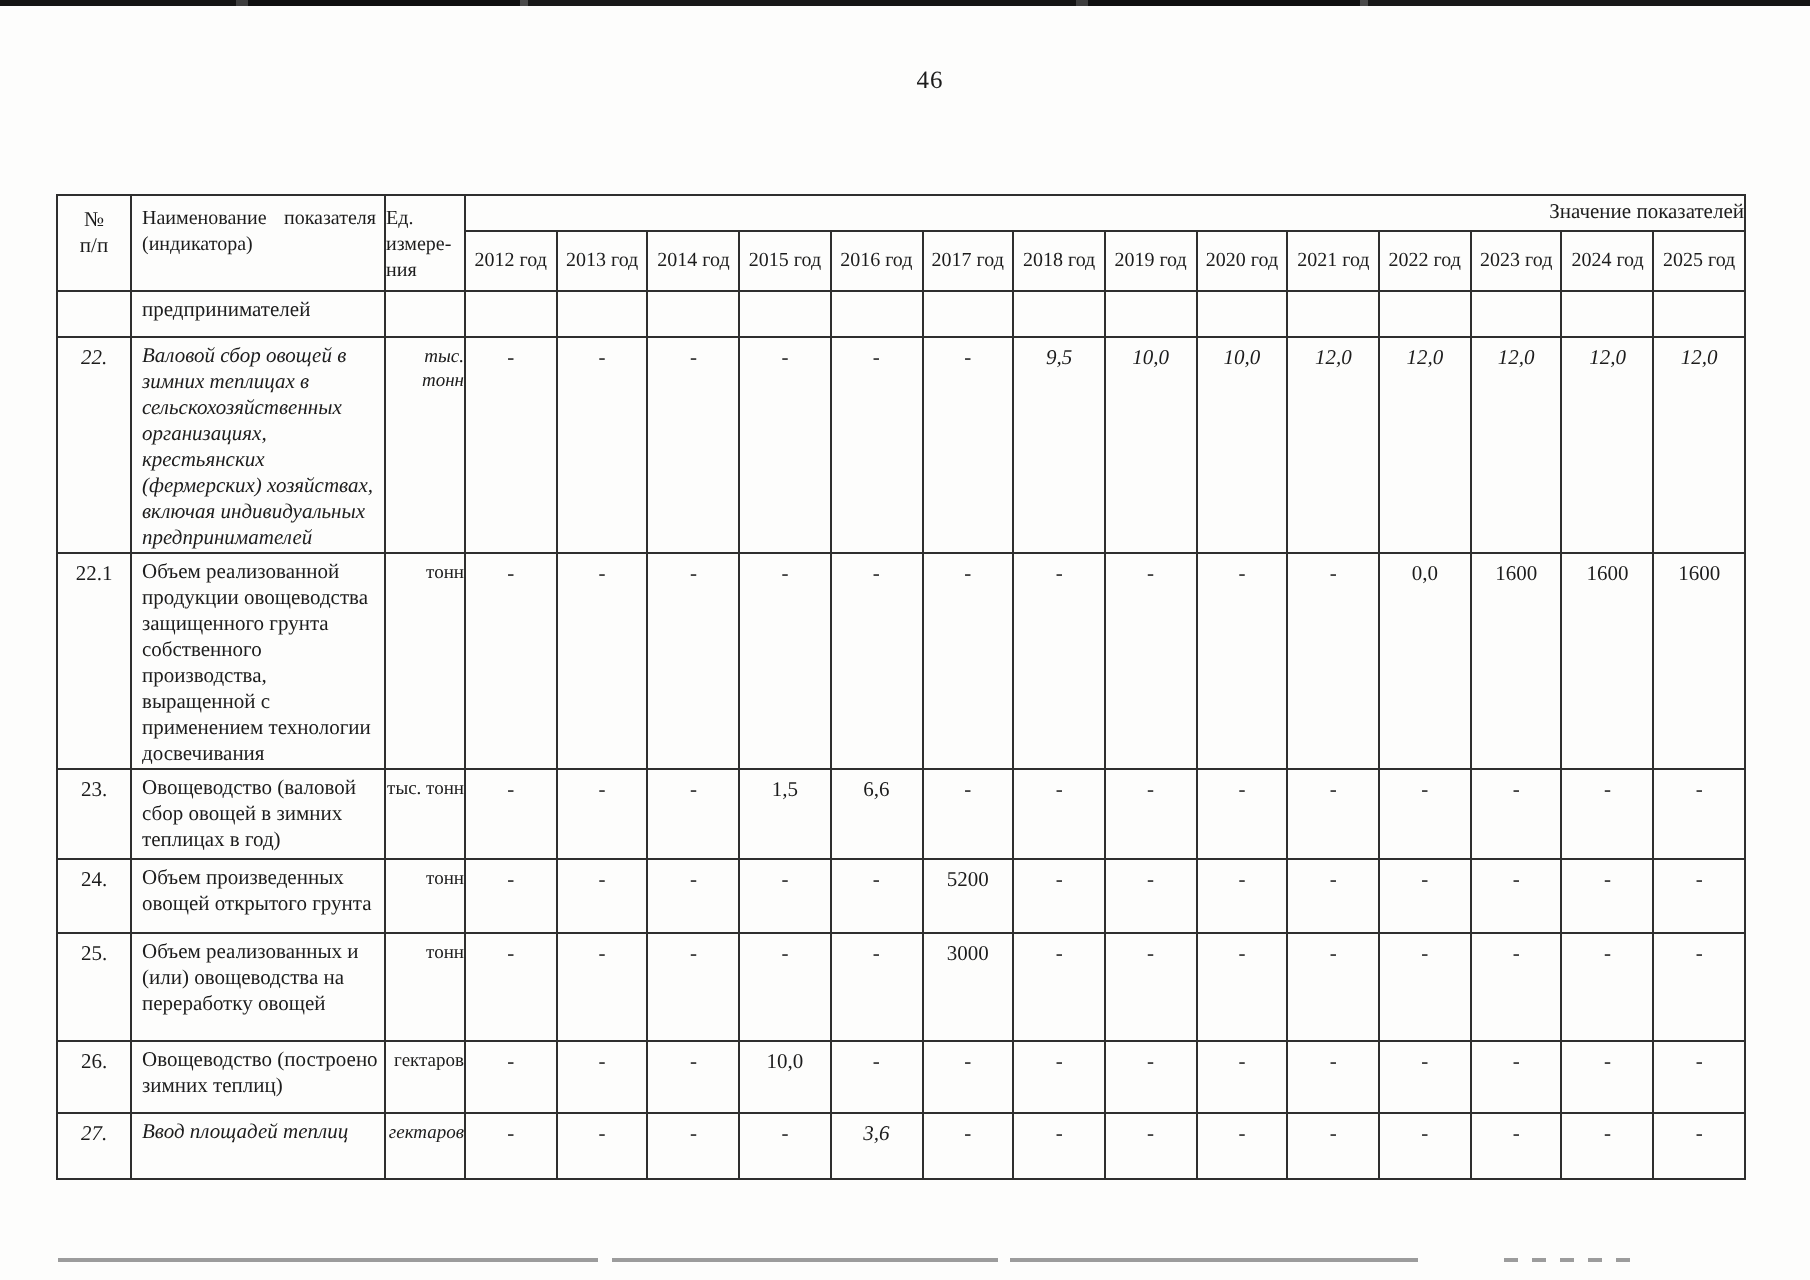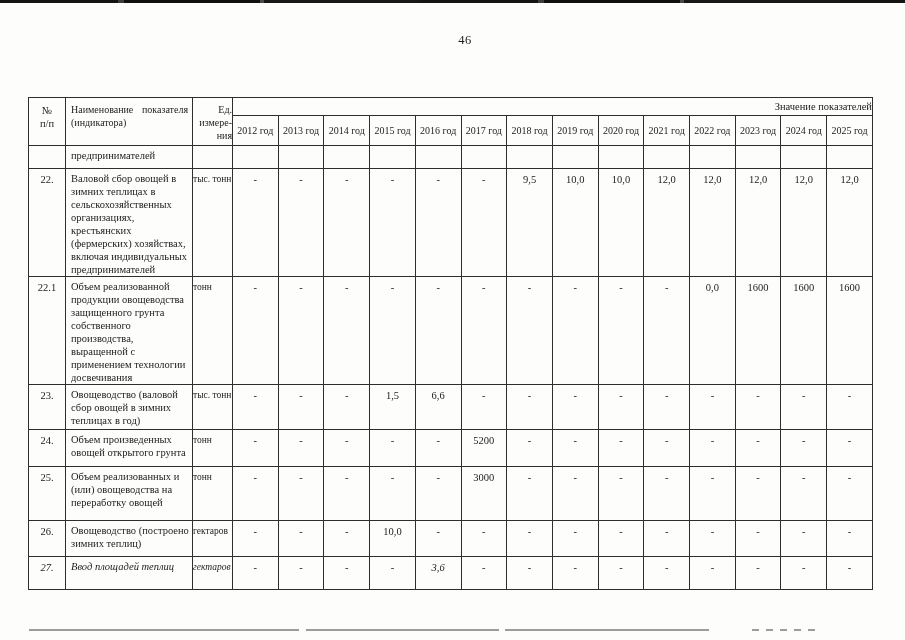--- a/index.html
+++ b/index.html
@@ -37,37 +37,37 @@
   .doc-table thead tr.h2 { height: 30px; }
   th.hdr-num {
     white-space: pre-line; text-align: center; font-weight: normal;
     padding-top: 6px; font-size: 10.5px;
   }
   th.hdr-name {
     font-weight: normal; text-align: justify; text-justify: inter-word;
     padding: 5px 4px 0 5px; font-size: 10px;
   }
   th.hdr-unit {
-    white-space: pre-line; text-align: right; font-weight: normal;
+    white-space: pre-line; text-align: left; font-weight: normal;
     padding-top: 5px; font-size: 10px;
   }
   th.hdr-values-group {
     font-weight: normal; text-align: right; vertical-align: middle;
     font-size: 10.5px;
   }
   th.year-cell {
     font-weight: normal; text-align: center; vertical-align: middle;
     font-size: 10px; white-space: nowrap;
   }
   td.cell-num  { text-align: center; padding-top: 4px; }
   td.cell-name { text-align: left; padding: 3px 3px 0 5px; }
-  td.cell-unit { text-align: left; padding-top: 4px; font-size: 9.5px; line-height: 12px; }
+  td.cell-unit { text-align: right; padding-top: 4px; font-size: 9.5px; line-height: 12px; }
   td.cell-val  { text-align: center; padding-top: 4px; }
   tbody tr:nth-child(1) { height: 23px; }
-  tbody tr:nth-child(2) { height: 100px; }
+  tbody tr:nth-child(2) { height: 100px; font-style: italic; }
   tbody tr:nth-child(3) { height: 104px; }
   tbody tr:nth-child(4) { height: 45px; }
   tbody tr:nth-child(5) { height: 37px; }
   tbody tr:nth-child(6) { height: 54px; }
   tbody tr:nth-child(7) { height: 36px; }
   tbody tr:nth-child(8) { height: 33px; font-style: italic; }
   .scan-line-bottom {
     position: absolute; top: 629px; left: 29px; width: 680px; height: 2px;
     background: repeating-linear-gradient(90deg,
       #9c9c9c 0 270px, transparent 270px 277px,

